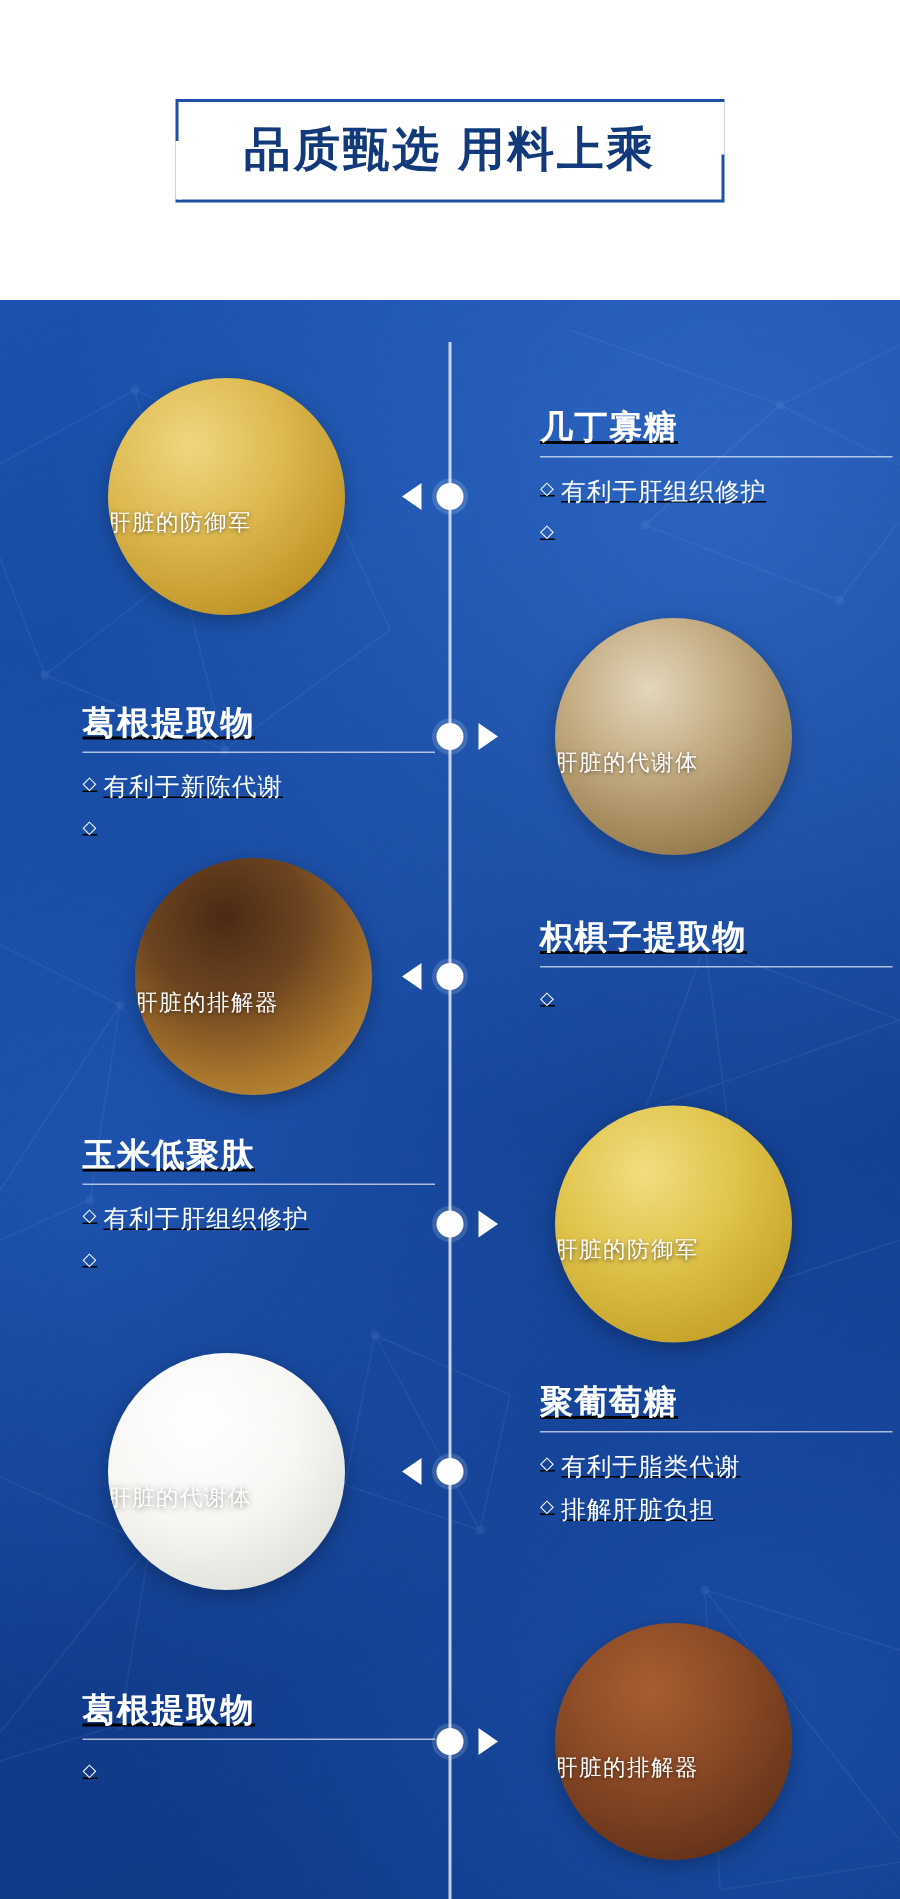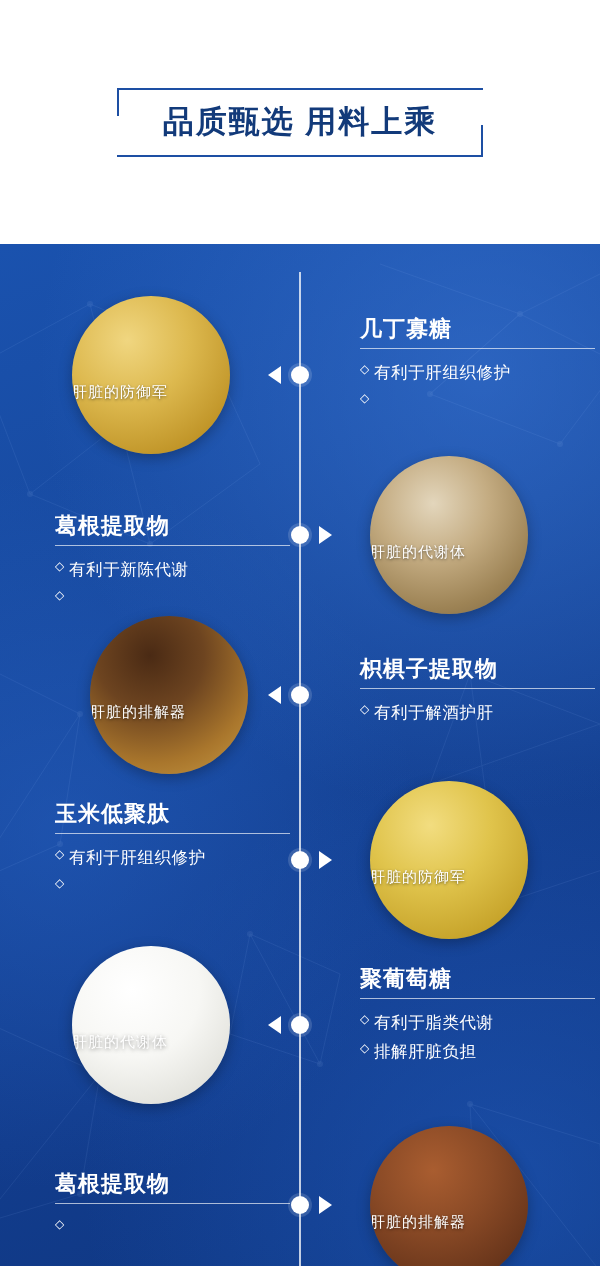--- a/index.html
+++ b/index.html
@@ -10,21 +10,21 @@
   body {
     width: 600px;
     height: 1266px;
     font-family: "Liberation Sans", "DejaVu Sans", sans-serif;
     overflow: hidden;
     position: relative;
   }
 
   
   .header {
-    height: 244px;
+    height: 200px;
     background: #ffffff;
     display: flex;
     align-items: center;
     justify-content: center;
   }
   .header-box {
     border: 2px solid #1d4fa3;
     padding: 16px 44px 18px 44px;
     position: relative;
   }
@@ -125,21 +125,21 @@
     left: 0;
     right: 0;
     bottom: 52px;
     text-align: left;
     color: #ffffff;
     font-size: 15px;
     letter-spacing: 1px;
     text-shadow: 0 1px 3px rgba(0,0,0,0.55);
   }
 
-  .textblock { position: absolute; width: 235px; }
+  .textblock { position: absolute; width: 235px; text-decoration: underline; }
   .textblock .tb-title {
     color: #ffffff;
     font-size: 22px;
     font-weight: bold;
     letter-spacing: 1px;
     padding-bottom: 7px;
     line-height: 1.1;
   }
   .textblock .tb-rule {
     height: 1px;
@@ -259,21 +259,20 @@
     <div class="circle" style="left:90px; top:372px; background:radial-gradient(circle at 38% 25%, #4a2a14 0%, #6d4420 35%, #a9762c 70%, #c79a45 100%);">
       <div class="caption">肝脏的排解器</div>
     </div>
     <div class="node" style="top:442px;"></div>
     <div class="arrow left" style="top:442px;"></div>
     <div class="textblock tb-left" style="left:360px; top:413px;">
       <div class="tb-title">枳椇子提取物</div>
       <div class="tb-rule"></div>
       <div class="tb-item">
           <span class="tb-bullet">◇</span>
-          <span>有利于解酒护肝</span>
         </div>
     </div>
   </div>
 
   <div class="row" style="top:0;">
     <div class="circle" style="left:370px; top:537px; background:radial-gradient(circle at 38% 28%, #f2dd80 0%, #e0c44c 40%, #c7a42b 78%, #a6871c 100%);">
       <div class="caption">肝脏的防御军</div>
     </div>
     <div class="node" style="top:607px;"></div>
     <div class="arrow right" style="top:607px;"></div>

